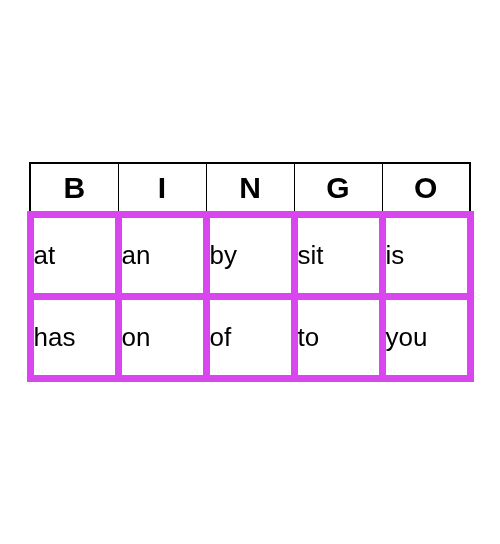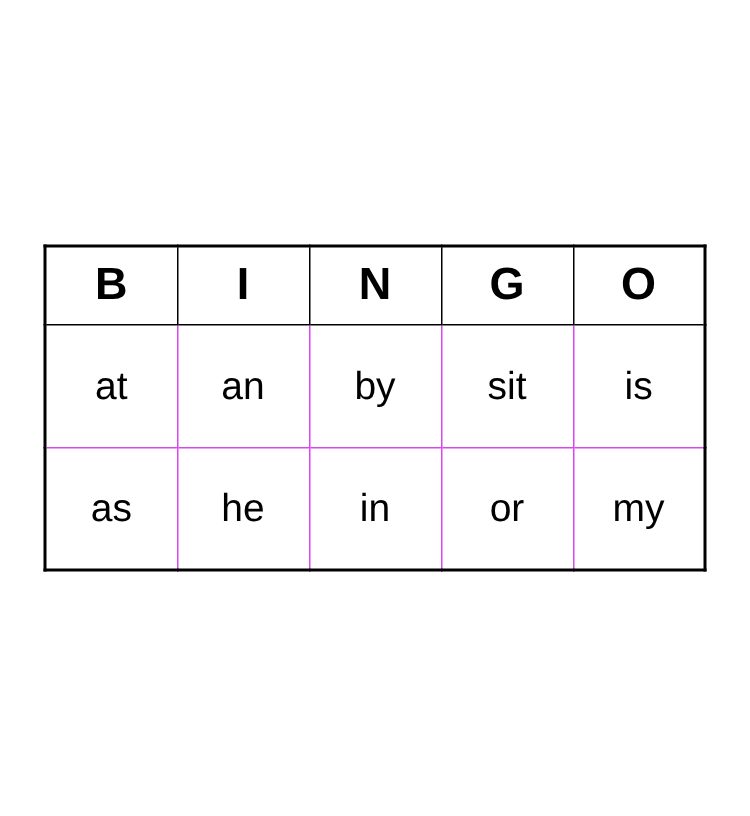--- a/index.html
+++ b/index.html
@@ -35,24 +35,23 @@
       text-align: center;
       font-size: 30px;
       font-weight: bold;
       border: 1px solid #000;
       padding: 0;
     }
 
     .bingo-body td {
       width: 88px;
       height: 82px;
-      text-align: center;
       font-size: 26px;
       font-weight: normal;
-      border: 1px solid #d946ef;
+      border: 7px solid #d946ef;
       padding: 0;
     }
   </style>
 </head>
 <body>
 
 <div class="bingo-container">
   <table class="bingo-table">
     <thead class="bingo-header">
       <tr>
@@ -67,21 +66,21 @@
     <tbody class="bingo-body">
 
     <tr>
           <td>at</td>
           <td>an</td>
           <td>by</td>
           <td>sit</td>
           <td>is</td>
         </tr>
         <tr>
-          <td>as</td>
-          <td>he</td>
-          <td>in</td>
-          <td>or</td>
-          <td>my</td>
+          <td>has</td>
+          <td>on</td>
+          <td>of</td>
+          <td>to</td>
+          <td>you</td>
         </tr>
       </tbody>
   </table>
 </div>
 
 </body></html>

